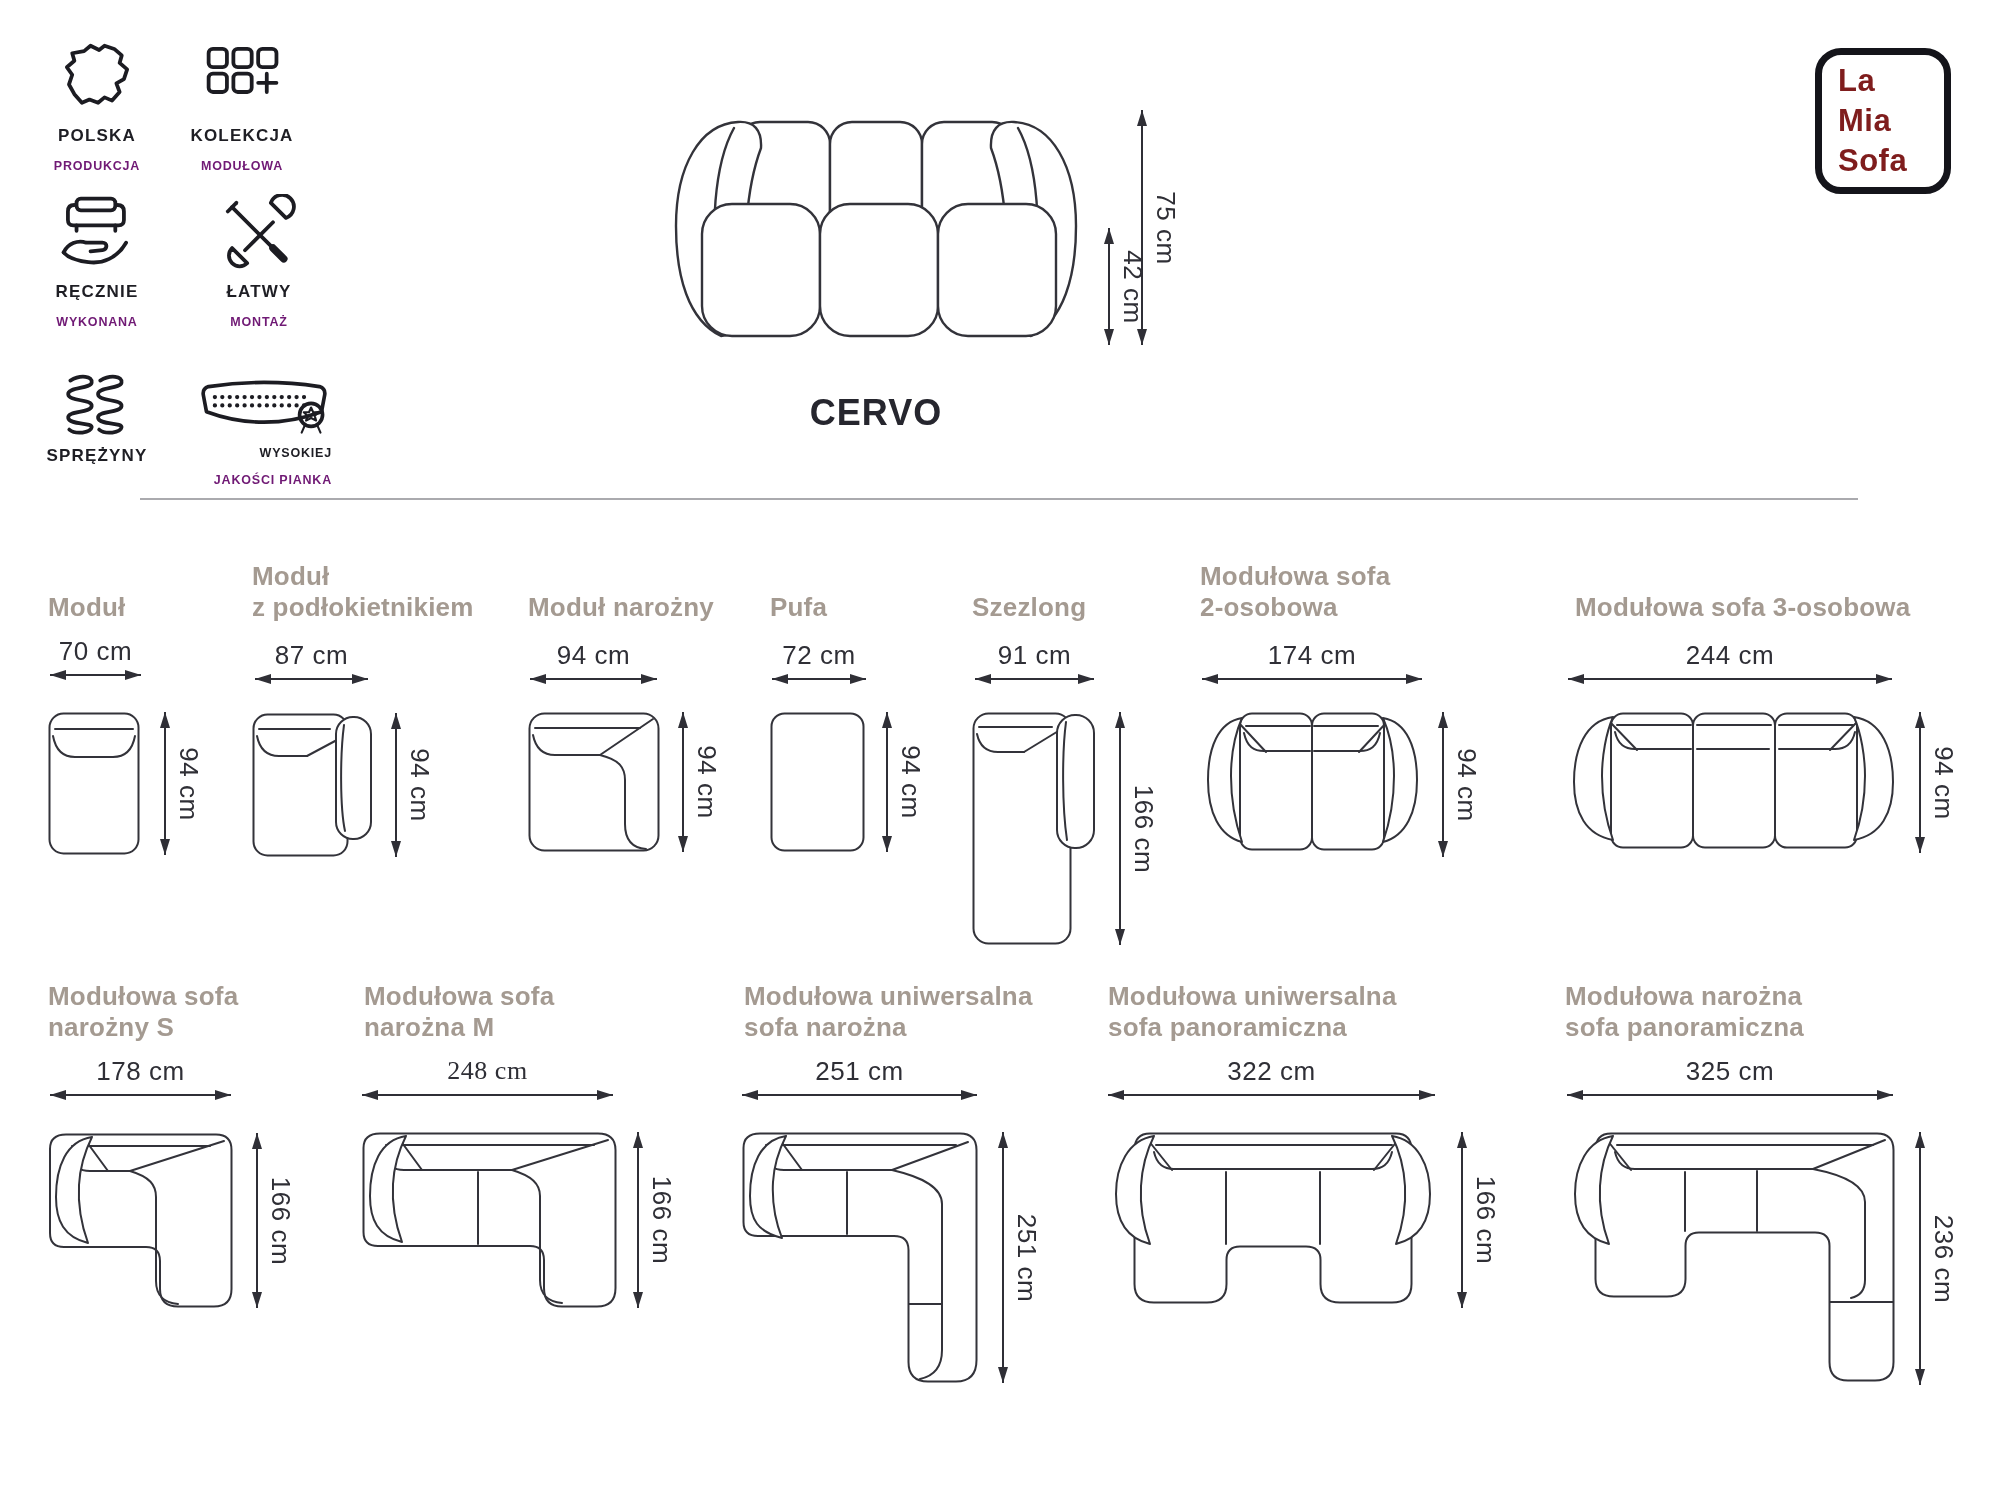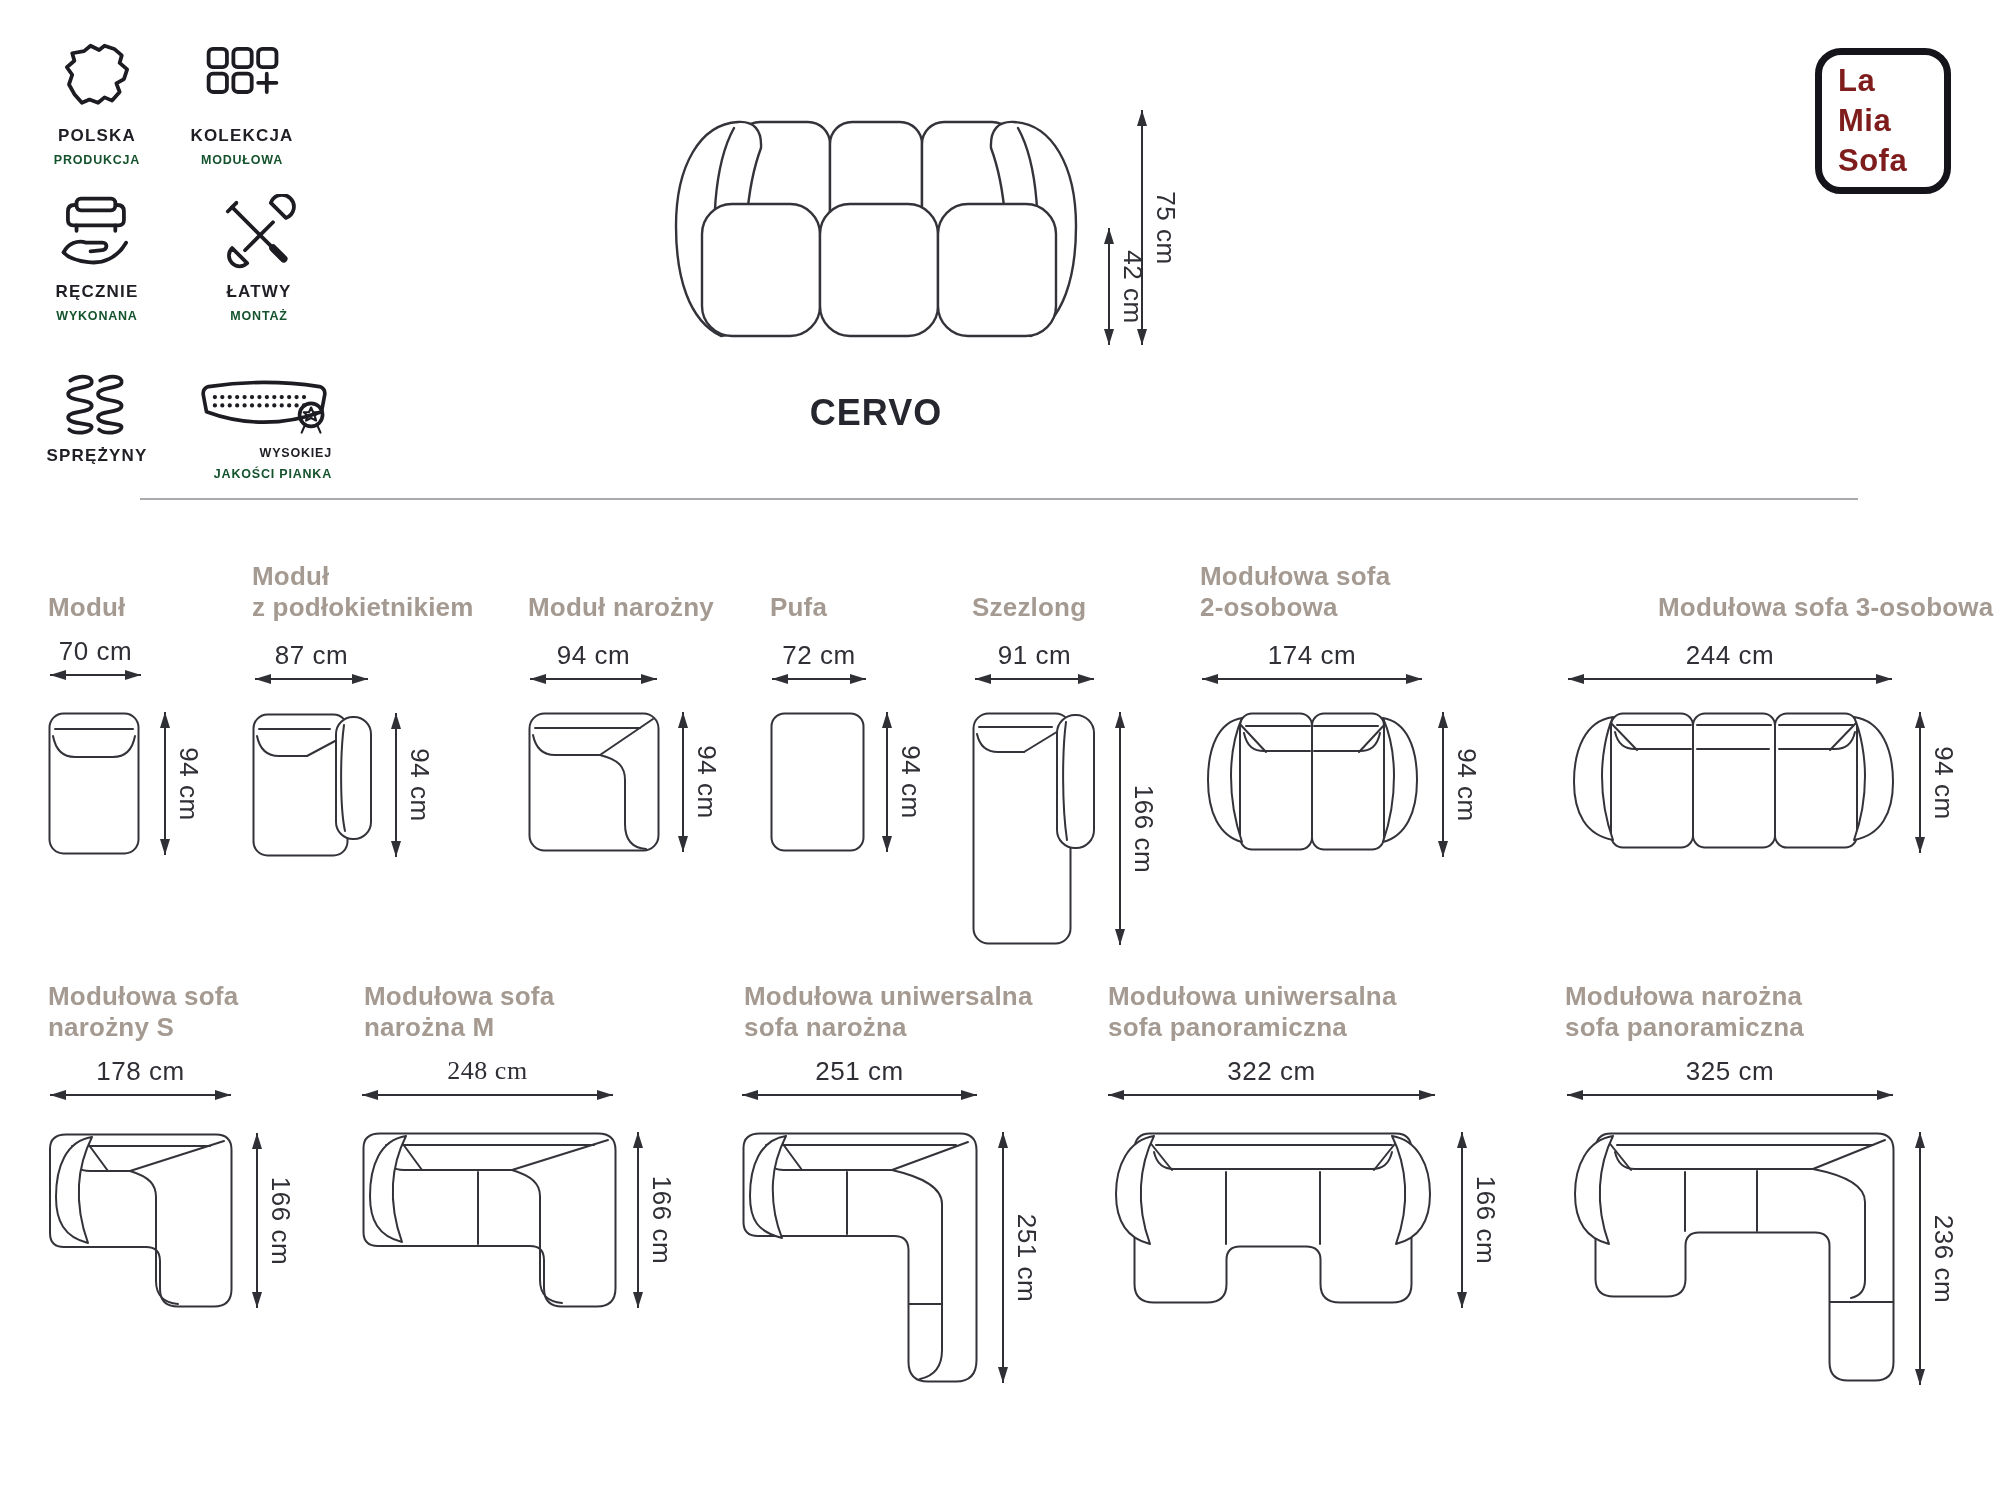--- a/index.html
+++ b/index.html
@@ -3,21 +3,21 @@
 <meta charset="utf-8">
 <style>
   html,body{margin:0;padding:0;}
   body{width:2000px;height:1500px;background:#ffffff;position:relative;overflow:hidden;
        font-family:"Liberation Sans", sans-serif;}
   .abs{position:absolute;}
 
   
   .feature{position:absolute;width:160px;text-align:center;}
   .feature .l1{font-size:17px;font-weight:bold;letter-spacing:1.2px;color:#1e1e24;margin-top:6px;}
-  .feature .l2{font-size:12.5px;font-weight:bold;letter-spacing:0.8px;color:#14532d;margin-top:7px;}
+  .feature .l2{font-size:12.5px;font-weight:bold;letter-spacing:0.8px;color:#701a75;margin-top:13px;}
   .feature.smallfirst .l1{font-size:12.5px;letter-spacing:0.8px;}
   svg.ic *{fill:none;stroke:#1c1c22;stroke-width:3.5;stroke-linecap:round;stroke-linejoin:round;}
   svg.ic .thick{stroke-width:7;}
   svg.ic .dots{stroke-width:4;stroke-dasharray:0.1 7;}
   svg.ic .thin{stroke-width:2;}
 
   
   .logo{position:absolute;left:1815px;top:48px;width:106px;height:126px;
         border:7px solid #14141a;border-radius:26px;padding:6px 0 0 16px;}
   .logo div{font-size:31px;line-height:40px;font-weight:bold;color:#7f1d1d;letter-spacing:0.5px;}
@@ -257,21 +257,21 @@
   <path d="M42,21 C45,35 52,39 62,39 L108,39"></path>
   <path d="M112,39 L158,39 C168,39 175,35 178,21"></path>
   <path d="M36,10 L64,40 M185,10 L157,40"></path>
   <path class="wfill" d="M40,6 C16,10 6,36 6,68 C6,100 17,124 40,130 C31,104 29,84 29,64 C29,44 33,22 40,6 Z"></path>
   <path class="wfill" d="M181,6 C205,10 215,36 215,68 C215,100 204,124 181,130 C190,104 192,84 192,64 C192,44 188,22 181,6 Z"></path>
 </svg>
 <div class="dimv" style="left:1442px;top:712px;height:145px;">
   <span class="lbl">94 cm</span>
 </div>
 
-<div class="card-title" style="left:1658px;top:592px;">
+<div class="card-title" style="left:1575px;top:592px;">
   <div>Modułowa sofa 3-osobowa</div>
     <div></div>
 </div>
 <div class="dimh" style="left:1568px;top:640px;width:324px;">
   <span class="lbl">244 cm</span>
     <div class="bar"></div>
 </div>
 <svg class="draw abs" style="left:1567px;top:712px;" width="333" height="141" viewBox="0 0 333 141">
   <rect x="44" y="1.5" width="82" height="134" rx="12" class="wfill"></rect>
   <rect x="126" y="1.5" width="82" height="134" rx="12" class="wfill"></rect>

